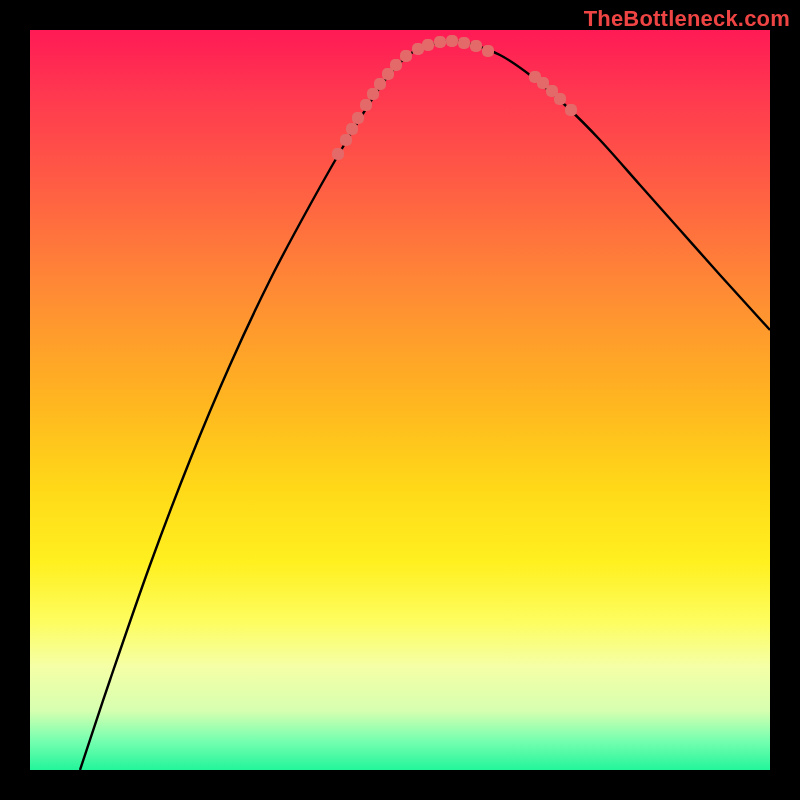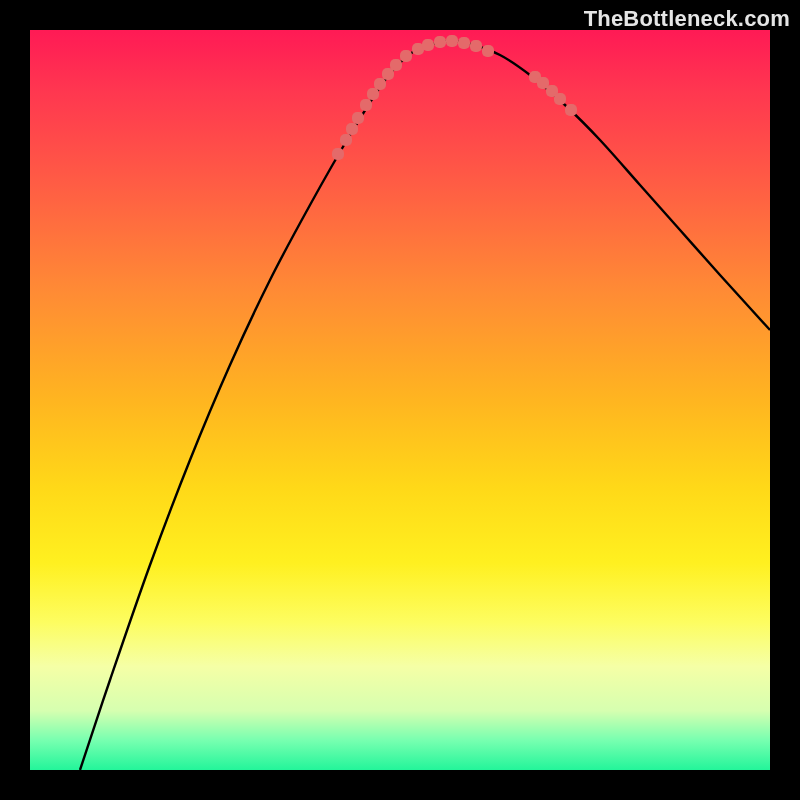--- a/index.html
+++ b/index.html
@@ -35,21 +35,21 @@
       #f5ffa6 86%,
       #d6ffb0 92%,
       #77ffb0 96%,
       #23f59a 100%
     );
   }
   .watermark {
     position: absolute;
     top: 6px;
     right: 10px;
-    color: #e5e5e5;
+    color: #ef4444;
     font-size: 22px;
     font-weight: 600;
     letter-spacing: 0.2px;
     user-select: none;
   }
   svg.curve {
     position: absolute;
     inset: 0;
   }
 </style>

